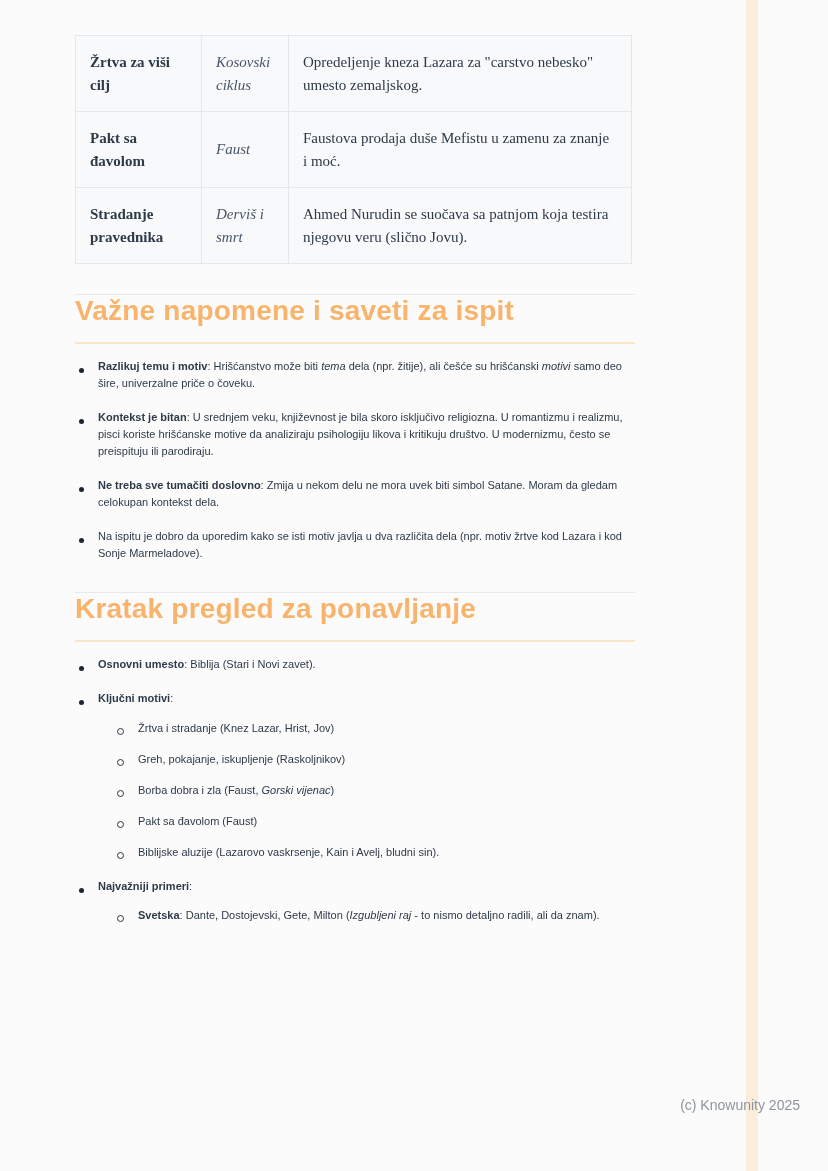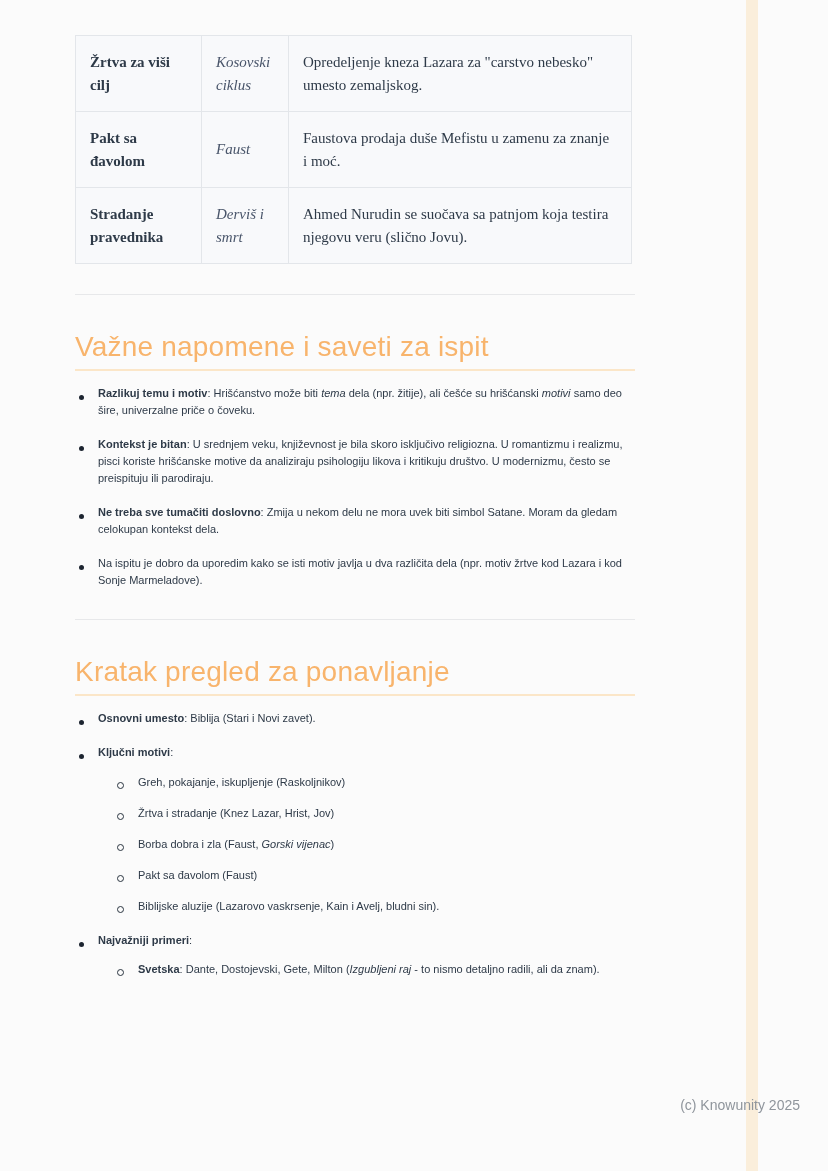--- a/index.html
+++ b/index.html
@@ -57,25 +57,24 @@
   td.c3{}
 
   hr.divider{
     border:none;
     border-top:1px solid #e7e8ea;
     width:560px;
     margin:30px 0 0 0;
   }
 
   h2.section-title{
-    margin-top:36px;
     font-size:28px;
-    font-weight:400;
+    font-weight:700;
     color:var(--accent);
-    padding-bottom:6px;
+    padding-bottom:15px;
     border-bottom:2px solid var(--accent-light);
     letter-spacing:0.2px;
   }
 
   ul.l1{
     list-style:none;
     margin:14px 0 0 2px;
     font-size:11px;
     line-height:1.55;
   }
@@ -176,25 +175,25 @@
     <li>
       <span class="marker-dot"></span>
       <span><span class="b">Osnovni umesto</span><span>: Biblija (Stari i Novi zavet).</span></span>
     </li>
     <li>
       <span class="marker-dot"></span>
       <span><span class="b">Ključni motivi</span><span>:</span></span>
       <ul class="l2">
         <li>
           <span class="marker-circle"></span>
+          <span><span>Žrtva i stradanje (Knez Lazar, Hrist, Jov)</span></span>
+        </li>
+        <li>
+          <span class="marker-circle"></span>
           <span><span>Greh, pokajanje, iskupljenje (Raskoljnikov)</span></span>
-        </li>
-        <li>
-          <span class="marker-circle"></span>
-          <span><span>Žrtva i stradanje (Knez Lazar, Hrist, Jov)</span></span>
         </li>
         <li>
           <span class="marker-circle"></span>
           <span><span>Borba dobra i zla (Faust, </span><span class="i">Gorski vijenac</span><span>)</span></span>
         </li>
         <li>
           <span class="marker-circle"></span>
           <span><span>Pakt sa đavolom (Faust)</span></span>
         </li>
         <li>

